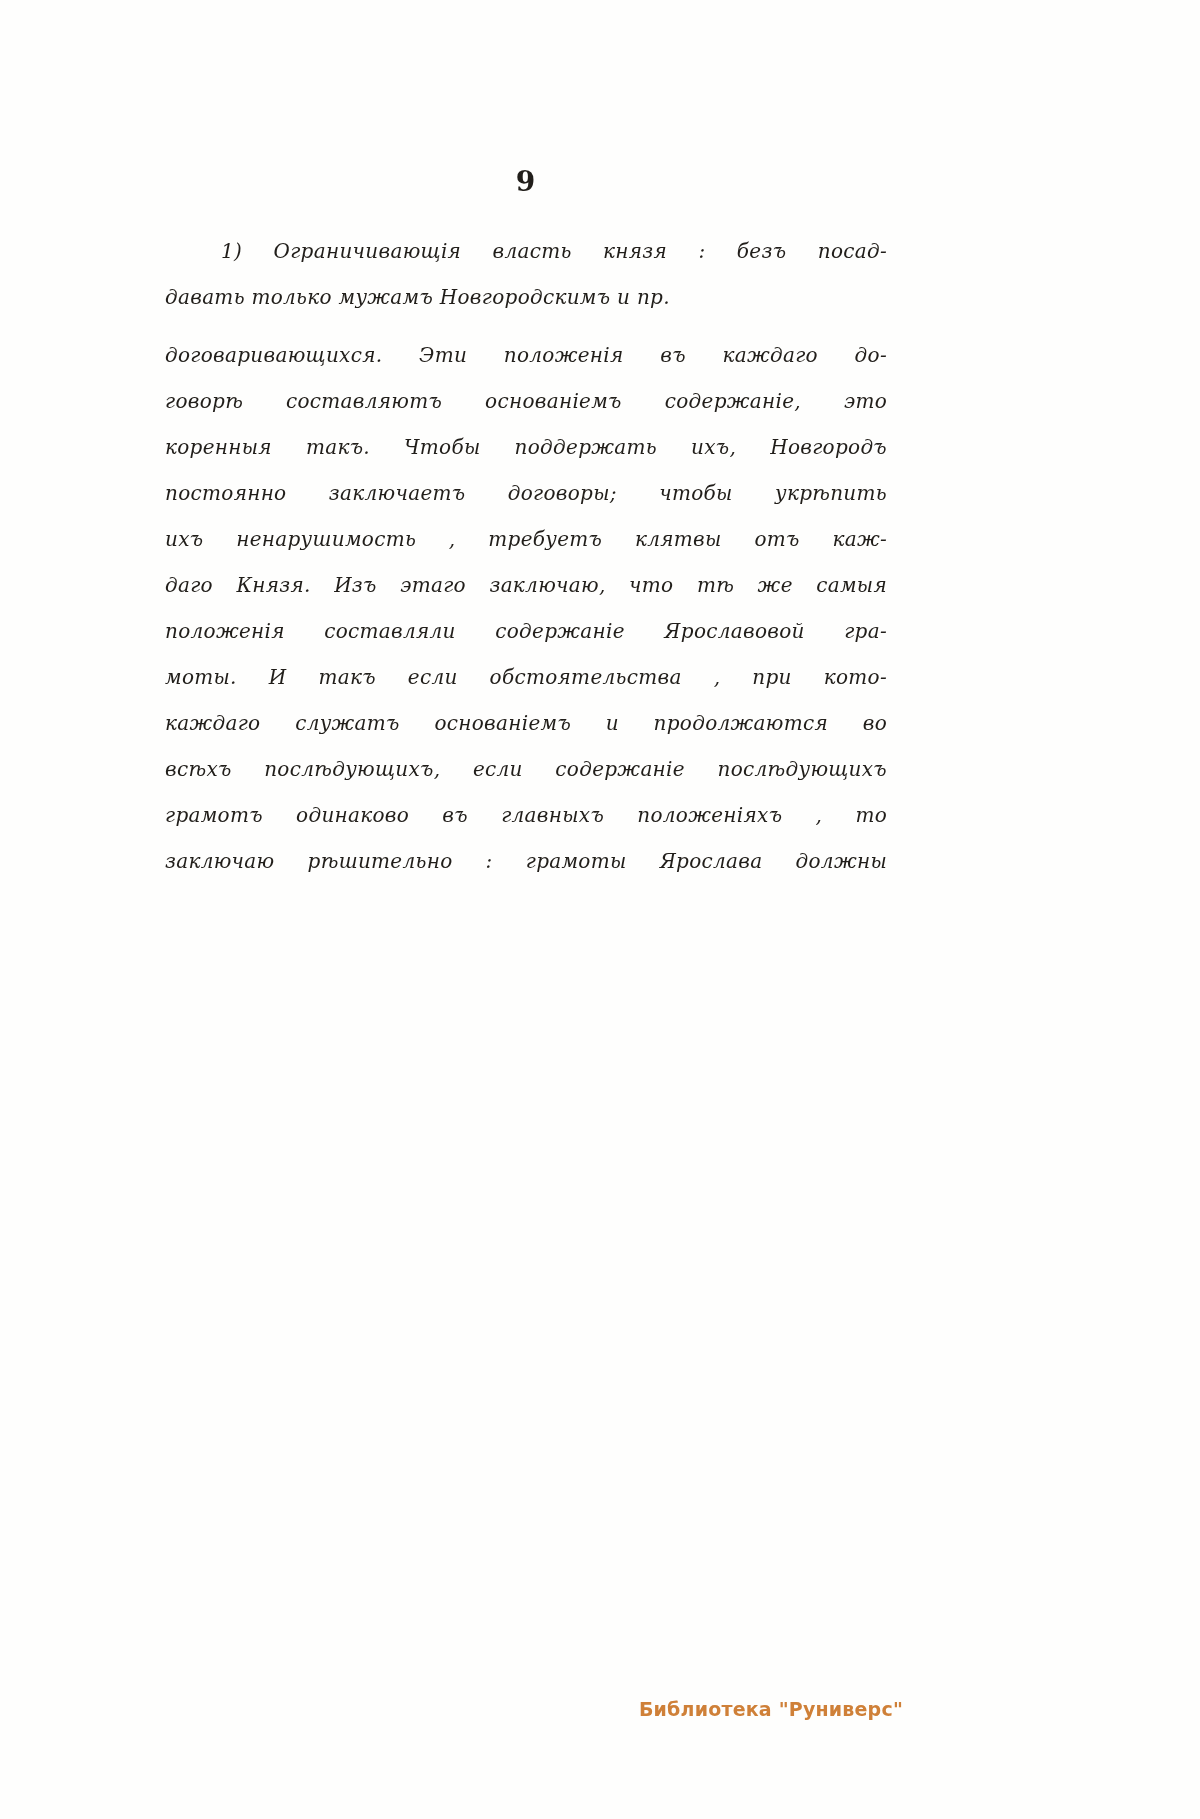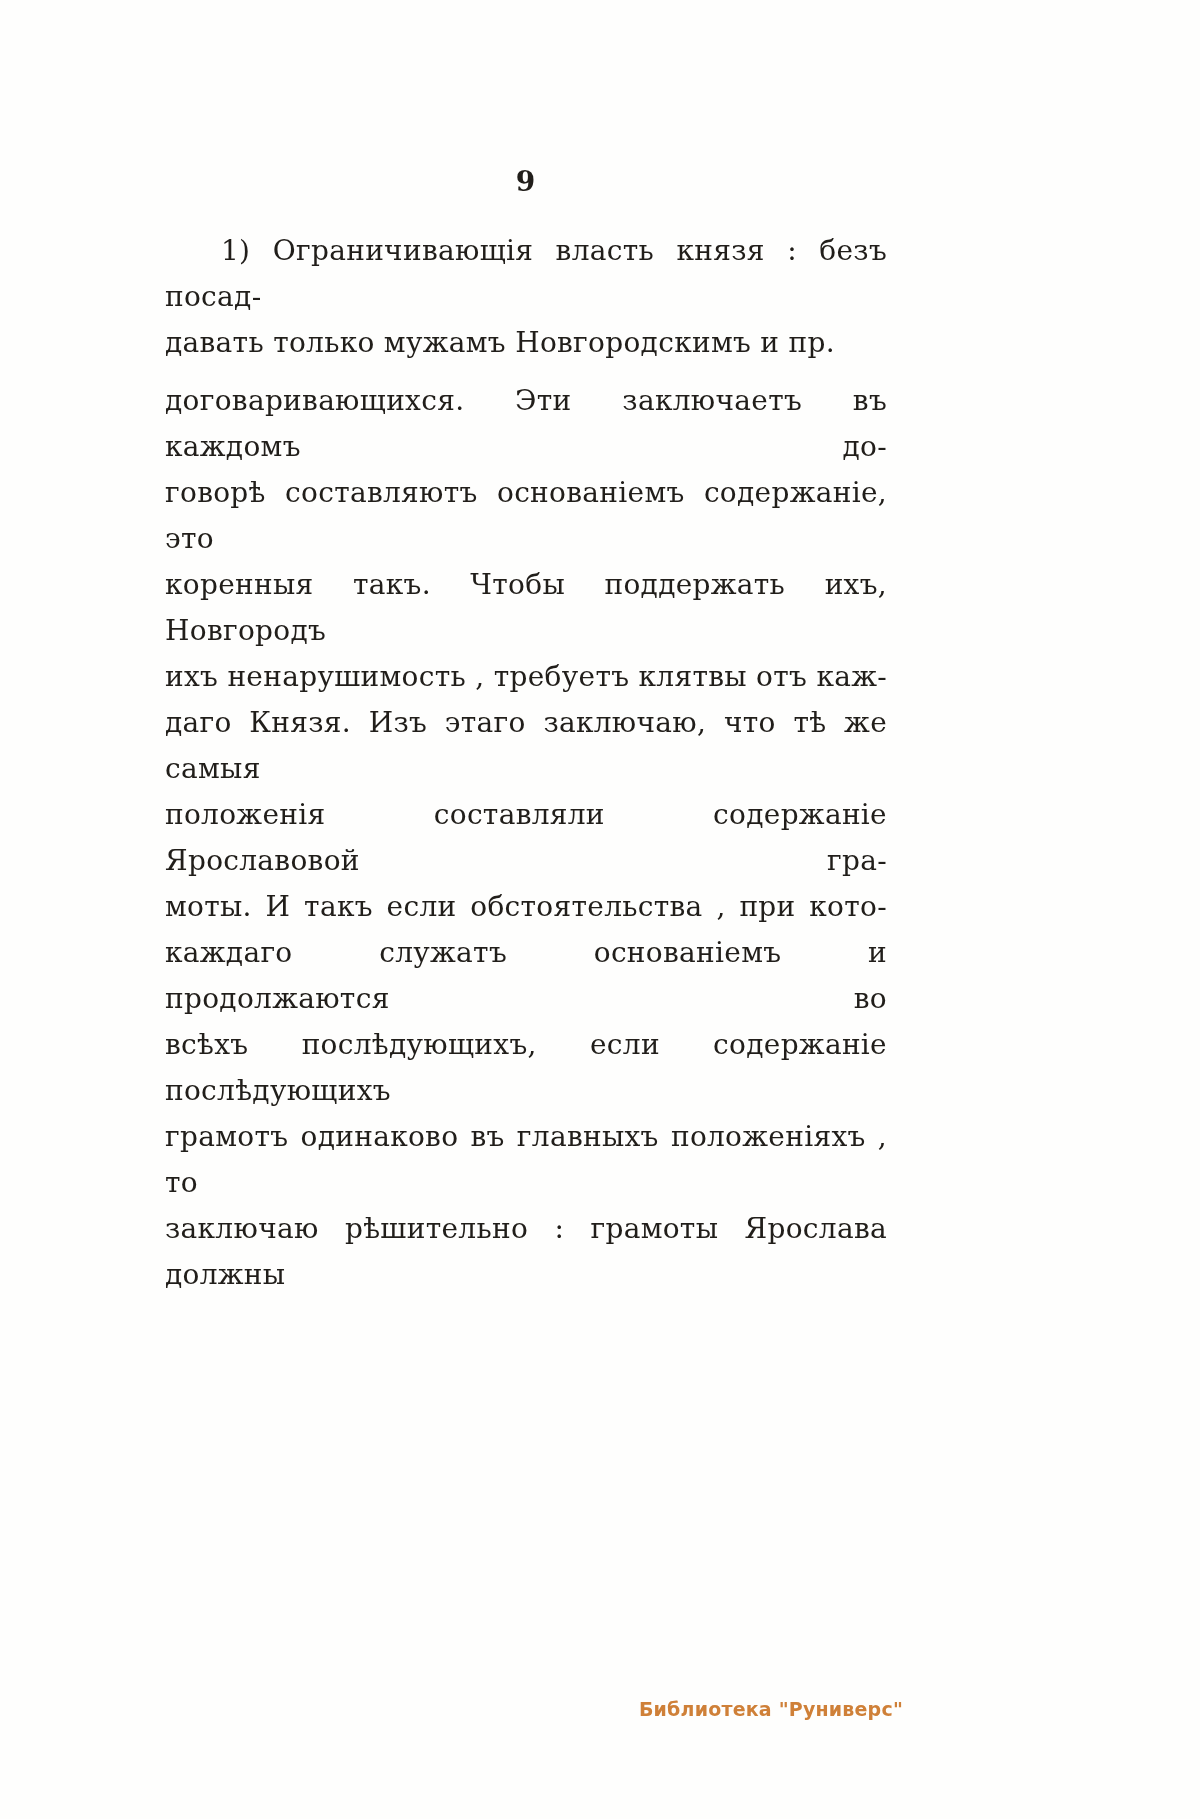--- a/index.html
+++ b/index.html
@@ -28,25 +28,26 @@
     font-size: 28px;
     font-weight: bold;
     line-height: 40px;
     margin-bottom: 26px;
     letter-spacing: 1px;
   }
   .paragraph {
     margin: 0 0 12px 0;
   }
   .line {
-    font-size: 28px;
+    font-size: 20px;
     line-height: 46px;
     text-align: justify;
     text-align-last: justify;
     letter-spacing: 0.3px;
+    font-style: italic;
   }
   .line.first {
     text-indent: 56px;
   }
   .line.last {
     text-align-last: left;
   }
   .watermark {
     position: absolute;
     top: 1698px;
@@ -62,23 +63,24 @@
 
 <div class="scan-page" style="color: rgb(33, 30, 26); background: rgb(254, 254, 253);">
   <div class="text-area">
     <div class="page-number">9</div>
     <div id="text-block">
         <div class="paragraph">
           <div class="line first">1) Ограничивающія власть князя : безъ посад-</div>
           <div class="line last">давать только мужамъ Новгородскимъ и пр.</div>
         </div>
         <div class="paragraph">
-          <div class="line">договаривающихся. Эти заключаетъ въ каждомъ до-</div>
+          <div class="line">договаривающихся. Эти положенія въ каждаго до-</div>
           <div class="line">говорѣ составляютъ основаніемъ содержаніе, это</div>
           <div class="line">коренныя такъ. Чтобы поддержать ихъ, Новгородъ</div>
+          <div class="line">постоянно заключаетъ договоры; чтобы укрѣпить</div>
           <div class="line">ихъ ненарушимость , требуетъ клятвы отъ каж-</div>
           <div class="line">даго Князя. Изъ этаго заключаю, что тѣ же самыя</div>
           <div class="line">положенія составляли содержаніе Ярославовой гра-</div>
           <div class="line">моты. И такъ если обстоятельства , при кото-</div>
           <div class="line">каждаго служатъ основаніемъ и продолжаются во</div>
           <div class="line">всѣхъ послѣдующихъ, если содержаніе послѣдующихъ</div>
           <div class="line">грамотъ одинаково въ главныхъ положеніяхъ , то</div>
           <div class="line">заключаю рѣшительно : грамоты Ярослава должны</div>
         </div>
       </div>

